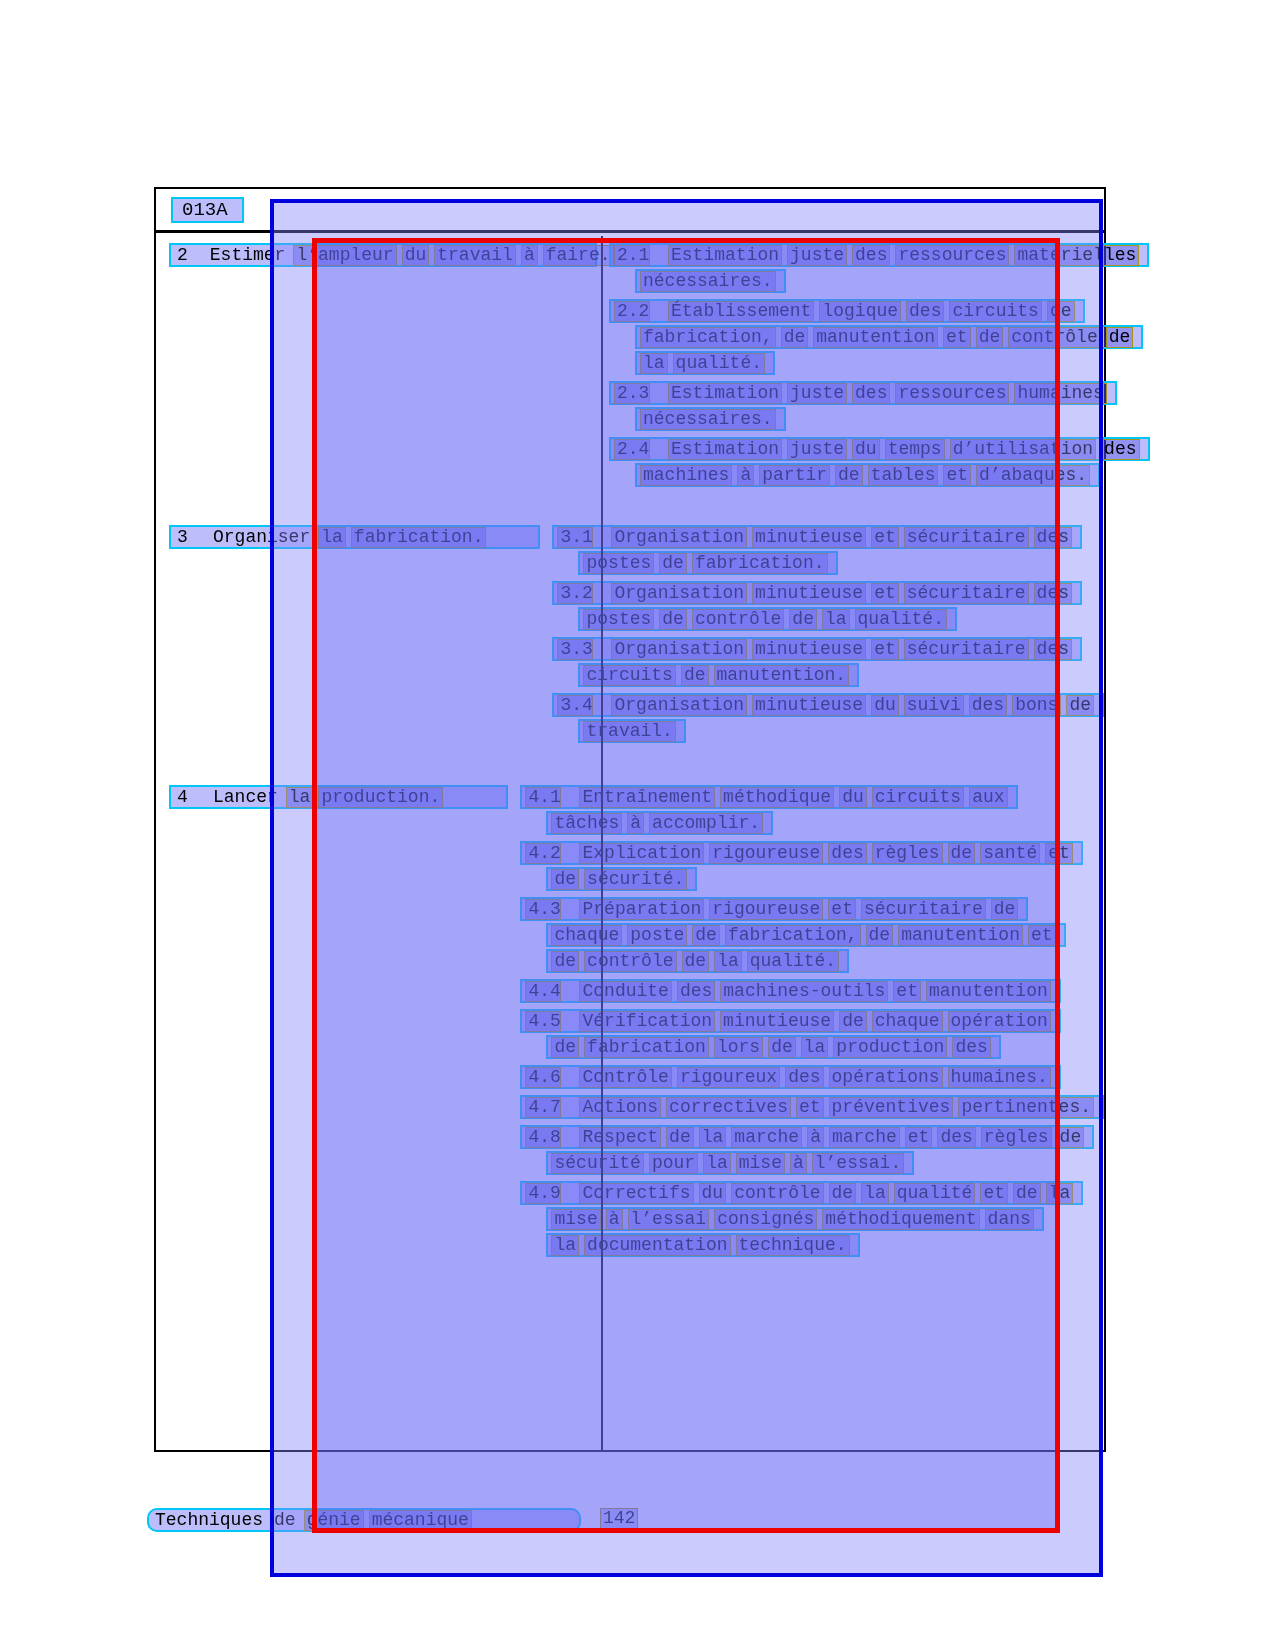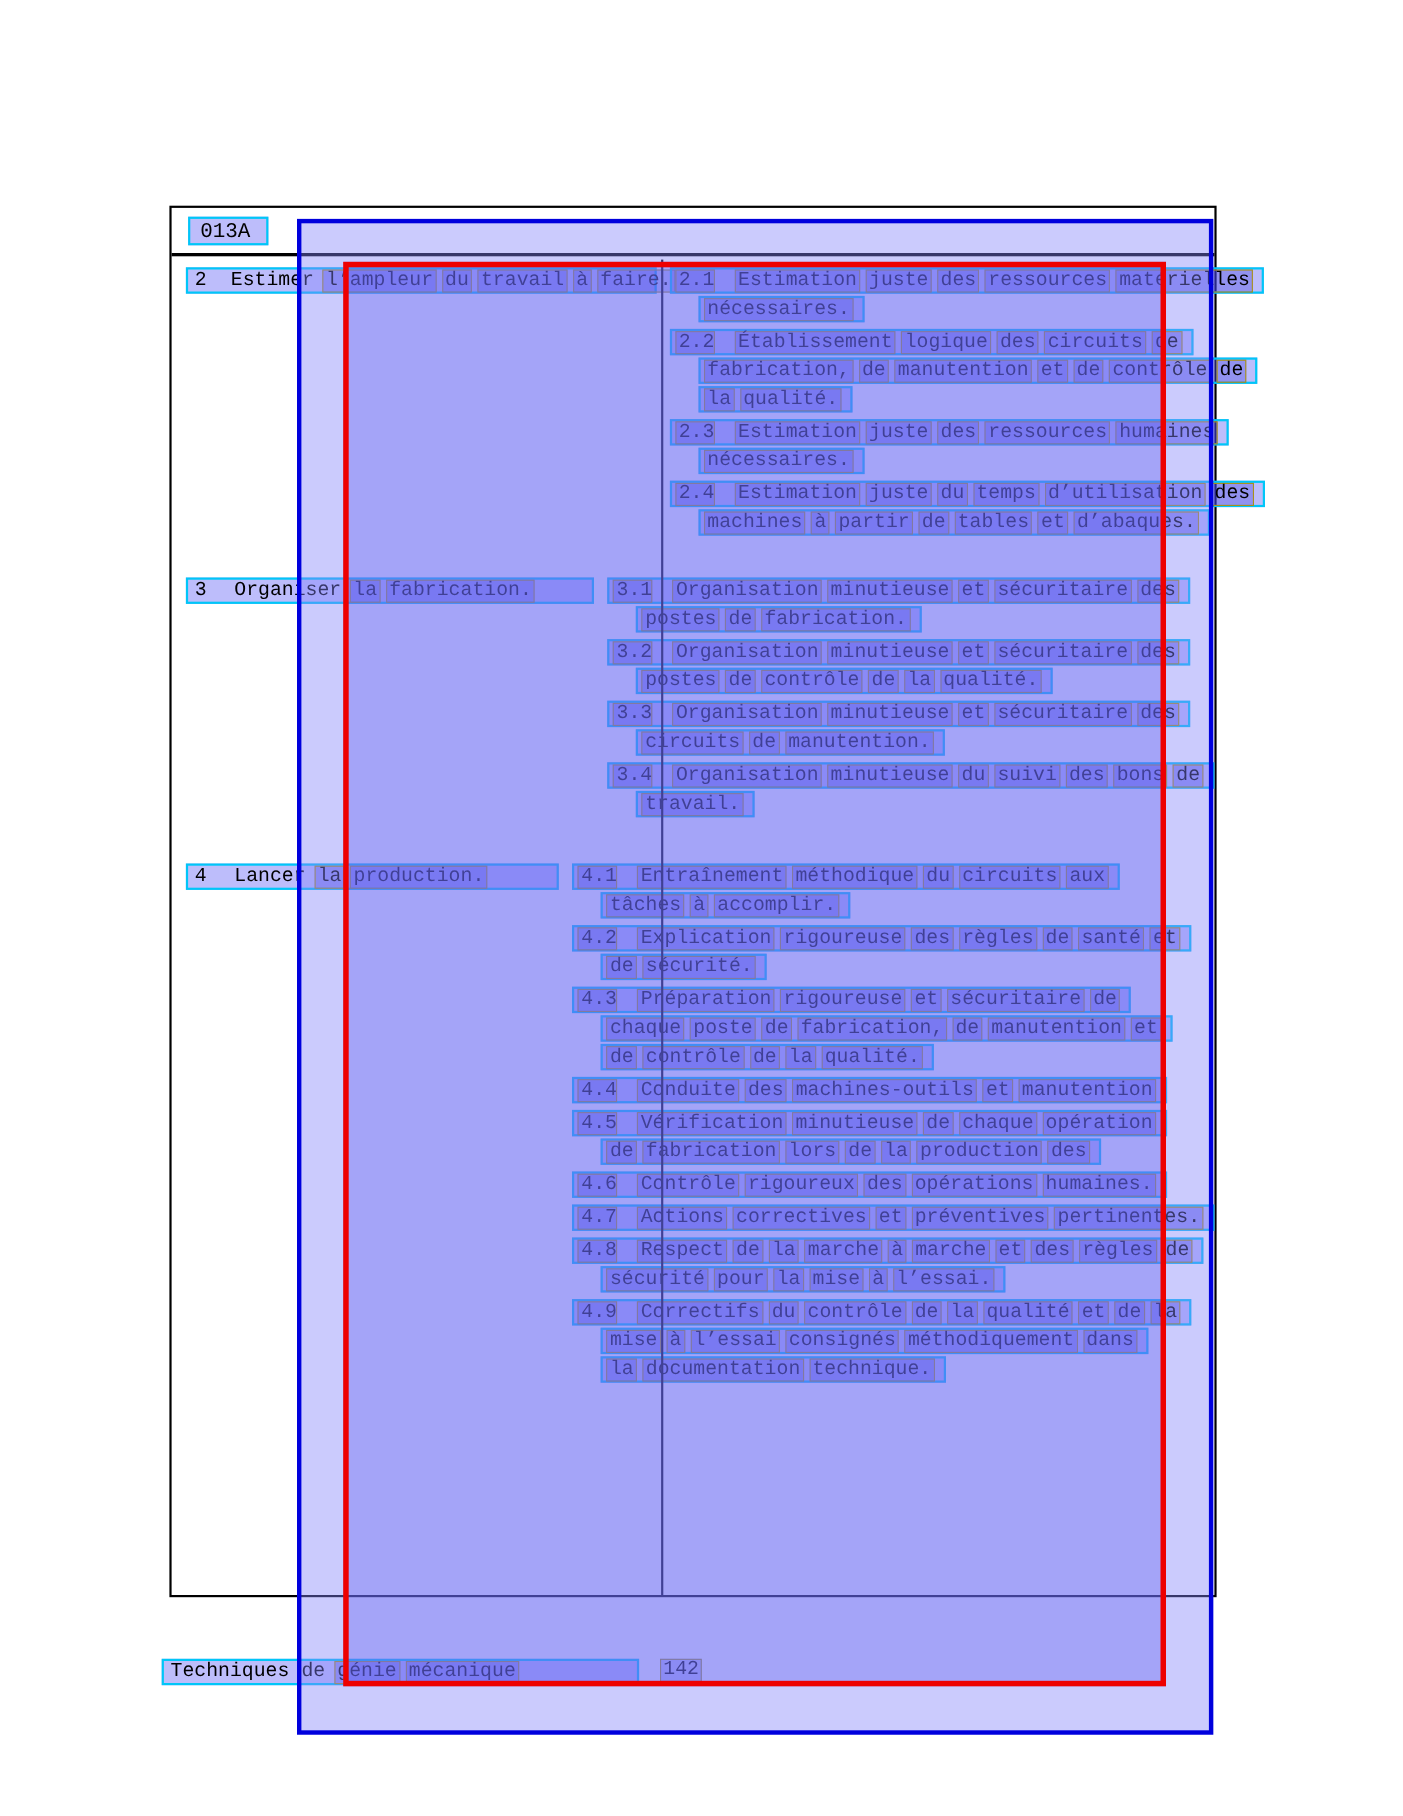--- a/index.html
+++ b/index.html
@@ -67,21 +67,21 @@
     line-height:19px;
   }
   .w.plain{border-color:transparent;background:transparent;}
   .w.num{width:36px;margin-right:18px;}
   .w.numl{width:20px;margin-right:16px;}
   
   .footer{
     position:absolute;left:147px;top:1508px;
     display:flex;align-items:flex-start;
   }
-  .footer-line{width:434px;}
+  .footer-line{width:434px;border-radius:10px;}
   .pagenum{margin-left:19px;}
   
   .blue-box{
     position:absolute;left:270px;top:199px;
     width:833px;height:1378px;
     border:4px solid var(--c-blue);
     background:rgba(132,132,250,0.42);
     pointer-events:none;z-index:5;
   }
   .red-box{

